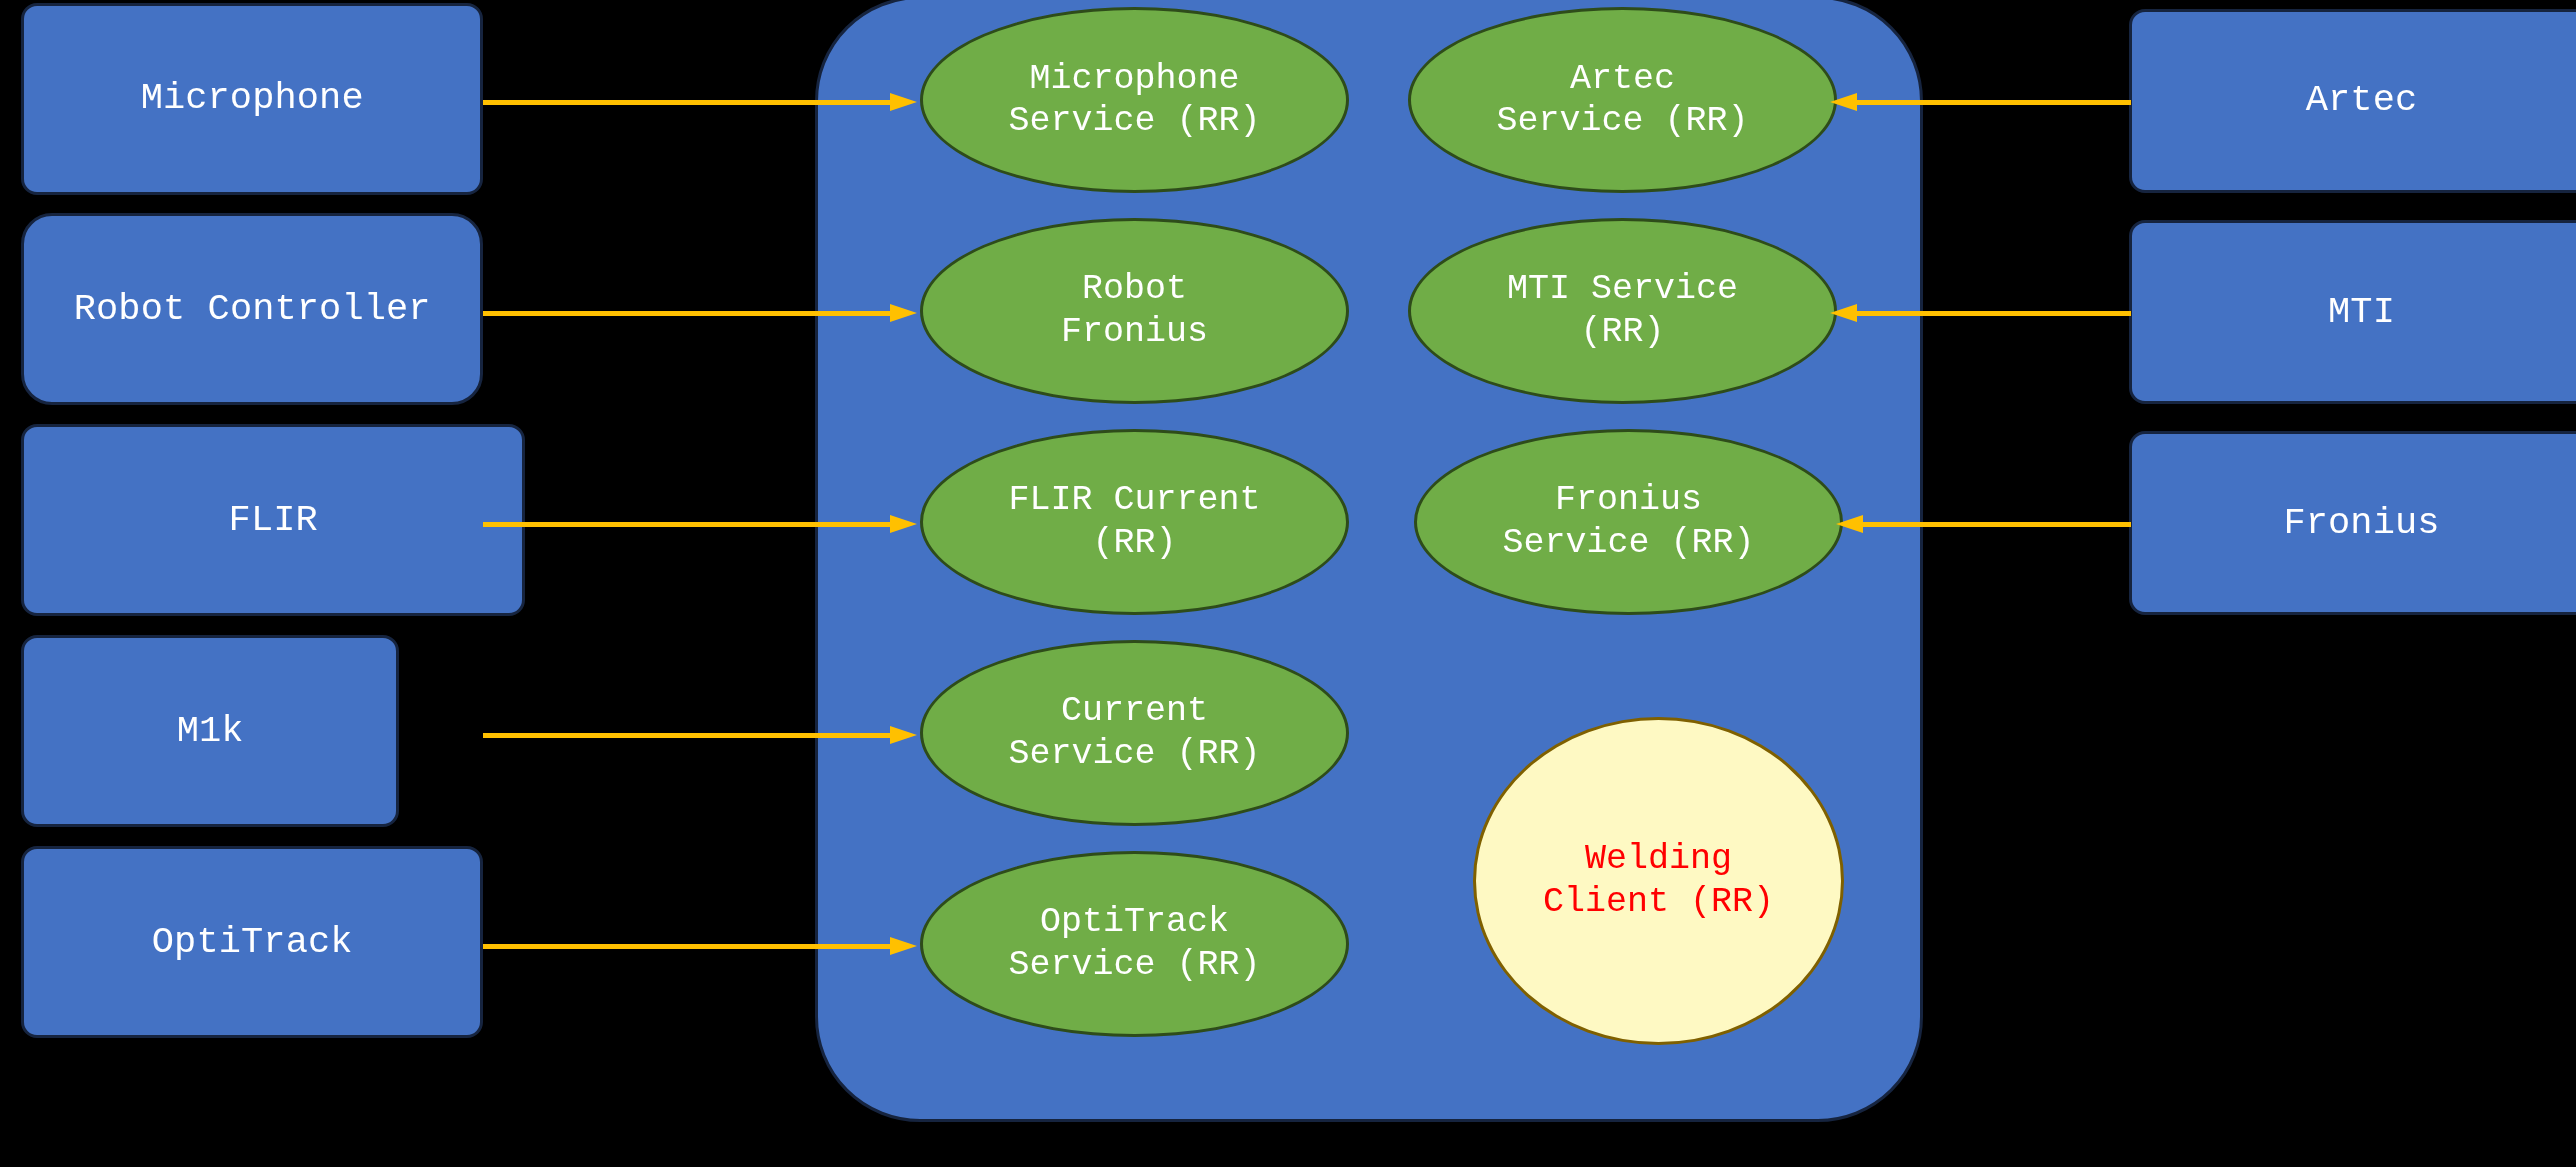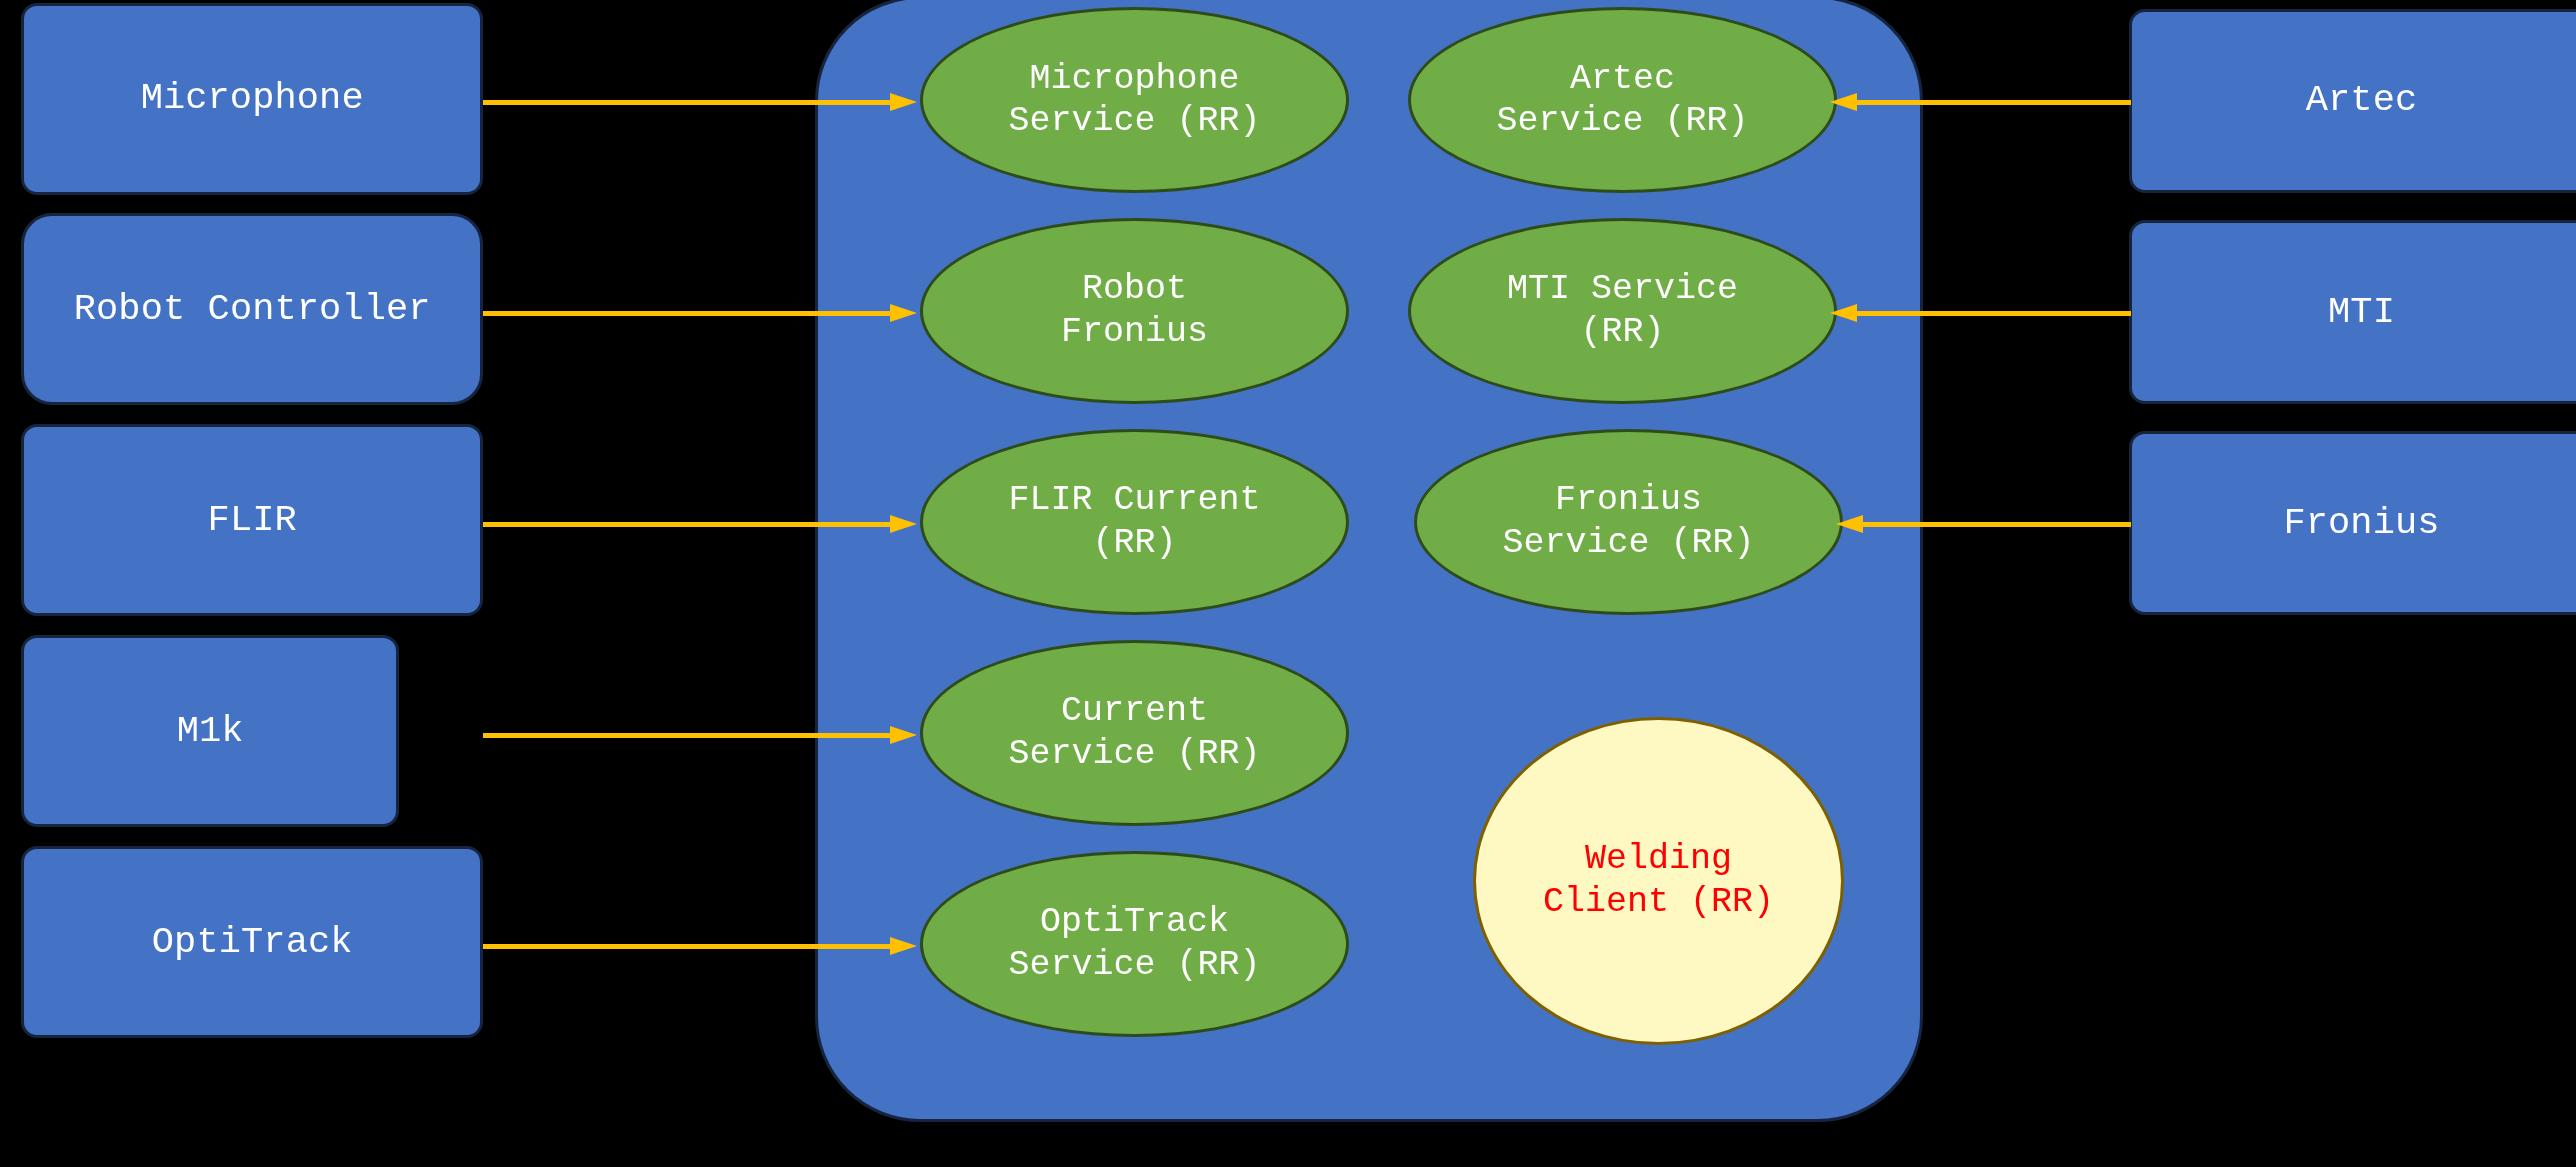--- a/index.html
+++ b/index.html
@@ -110,21 +110,21 @@
 <div id="stage">
 
   <div id="pc-container"></div>
 
   <div class="device-box" style="left:1.2px;top:2.5px;width:462px;height:192px;">
     <span class="label">Microphone</span>
   </div>
   <div class="device-box" style="left:1.2px;top:213px;width:462px;height:192px;border-radius:31px;">
     <span class="label">Robot Controller</span>
   </div>
-  <div class="device-box" style="left:1.2px;top:424px;width:462px;height:192px;">
+  <div class="device-box" style="left:1.2px;top:424px;width:504px;height:192px;">
     <span class="label">FLIR</span>
   </div>
   <div class="device-box" style="left:1.2px;top:635px;width:378px;height:192px;">
     <span class="label">M1k</span>
   </div>
   <div class="device-box" style="left:1.2px;top:846px;width:462px;height:192px;">
     <span class="label">OptiTrack</span>
   </div>
 
   <div class="device-box" style="left:2109px;top:8.7px;width:465px;height:184px;">

